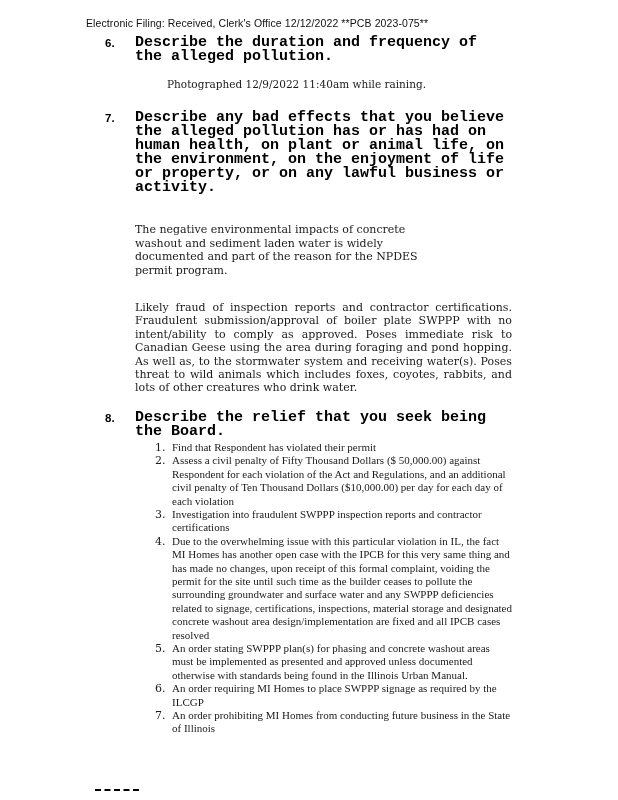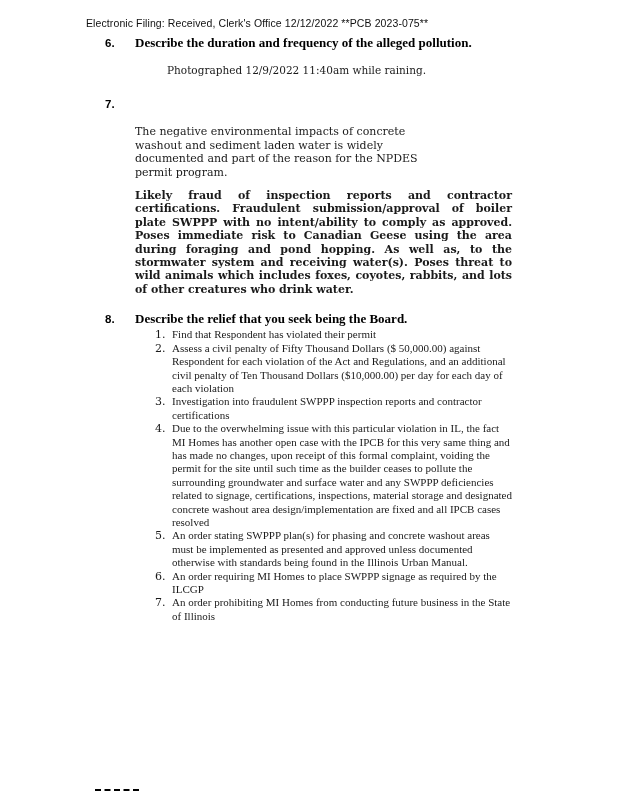--- a/index.html
+++ b/index.html
@@ -39,23 +39,23 @@
     width: 30px;
     font-family: "Liberation Sans", sans-serif;
     font-weight: bold;
     font-size: 11.5px;
     line-height: 14px;
   }
 
   .sec-content { flex: 1; min-width: 0; }
 
   .sec-heading {
-    font-family: Liberation Serif, serif;
+    font-family: Liberation Mono, monospace;
     font-weight: bold;
-    font-size: 13px;
+    font-size: 15px;
     line-height: 14px;
   }
 
   .body-text {
     font-family: "DejaVu Serif", serif;
     font-size: 11px;
     line-height: 13.4px;
     color: #1a1a1a;
   }
 
@@ -64,23 +64,22 @@
     font-size: 10.5px;
     margin-left: 32px;
   }
 
   .para-narrow {
     margin-top: 28px;
     max-width: 318px;
   }
 
   .para-justified {
-    margin-top: 10px;
+    margin-top: 24px;
     text-align: justify;
-    font-weight: bold;
   }
 
   .relief-list { margin-top: 2px; }
 
   .relief-item { display: flex; }
 
   .li-num {
     flex: none;
     width: 17px;
     margin-left: 20px;
@@ -108,20 +107,21 @@
     <div class="sec-num">6.</div>
     <div class="sec-content">
       <div class="sec-heading">Describe the duration and frequency of the alleged pollution.</div>
       <p class="body-text photo-line">Photographed 12/9/2022 11:40am while raining.</p>
     </div>
   </div>
 
   <div class="section sec7">
     <div class="sec-num">7.</div>
     <div class="sec-content">
+      <div class="sec-heading">Describe any bad effects that you believe the alleged pollution has or has had on human health, on plant or animal life, on the environment, on the enjoyment of life or property, or on any lawful business or activity.</div>
       <p class="body-text para-narrow">The negative environmental impacts of concrete washout and sediment laden water is widely documented and part of the reason for the NPDES permit program.</p>
       <p class="body-text para-justified">Likely fraud of inspection reports and contractor certifications. Fraudulent submission/approval of boiler plate SWPPP with no intent/ability to comply as approved. Poses immediate risk to Canadian Geese using the area during foraging and pond hopping. As well as, to the stormwater system and receiving water(s). Poses threat to wild animals which includes foxes, coyotes, rabbits, and lots of other creatures who drink water.</p>
     </div>
   </div>
 
   <div class="section sec8">
     <div class="sec-num">8.</div>
     <div class="sec-content">
       <div class="sec-heading">Describe the relief that you seek being the Board.</div>
 

